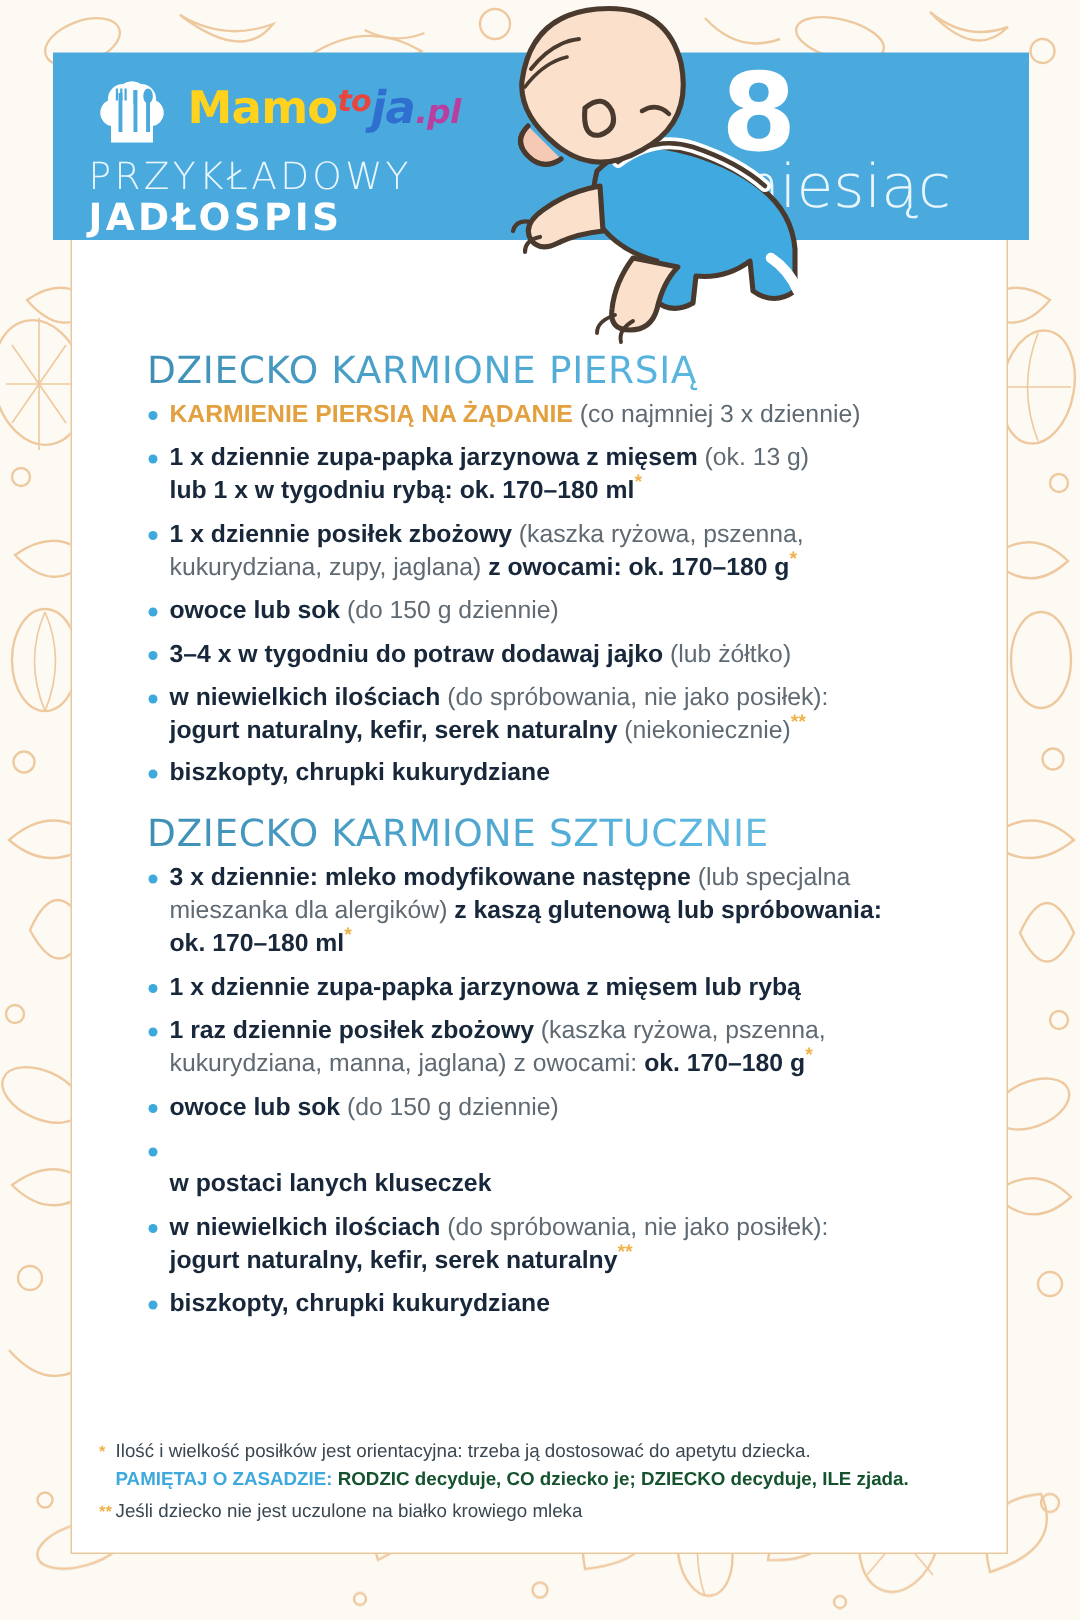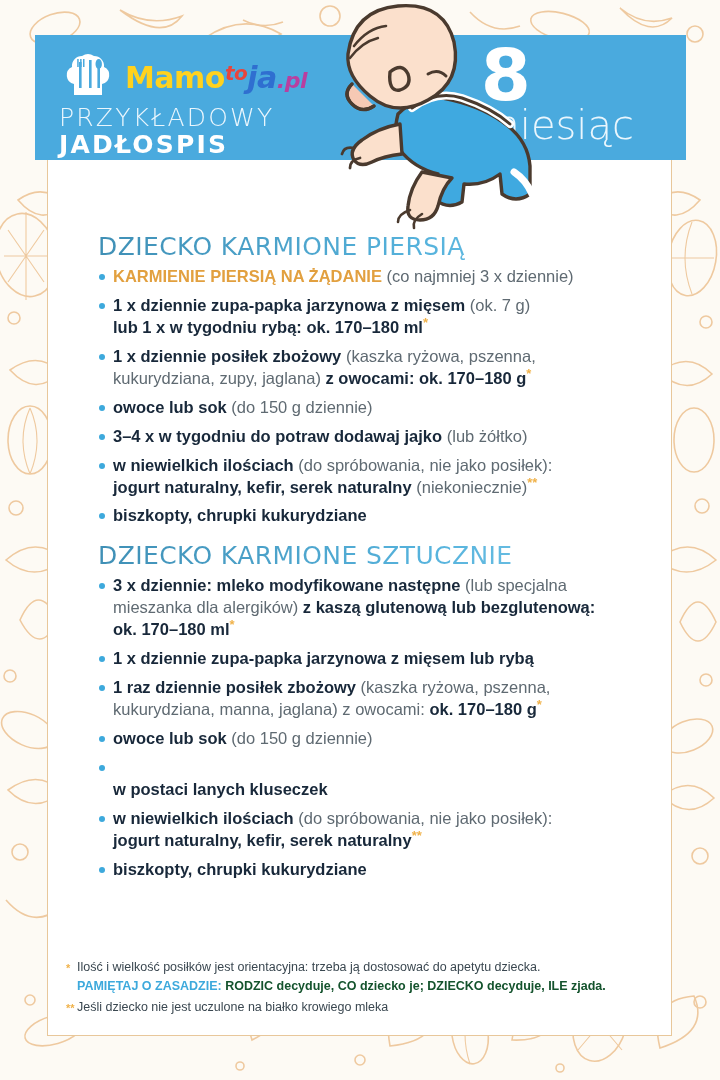--- a/index.html
+++ b/index.html
@@ -17,21 +17,21 @@
     position:absolute;left:47px;top:150px;width:625px;height:886px;
     background:#ffffff;border:1px solid #e8c79a;z-index:2;box-sizing:border-box;
   }
 
   
   #header{
     position:absolute;left:35px;top:35px;width:651px;height:125px;
     background:#4aaade;z-index:4;
   }
   #logo-block{position:absolute;left:24px;top:16px;width:260px;}
-  #hat-row{display:flex;align-items:center;gap:8px;}
+  #hat-row{display:flex;align-items:flex-start;gap:8px;}
   #chef-hat{width:58px;height:48px;flex:none;}
   #wordmark{
     font-size:30px;font-weight:bold;line-height:1;letter-spacing:-.5px;
     font-style:italic;margin-top:6px;white-space:nowrap;
     font-family:"DejaVu Sans", sans-serif;
   }
   #wordmark .w-mamo{color:#ffd21e;font-style:normal;}
   #wordmark .w-to{color:#e8453c;font-size:20px;vertical-align:8px;}
   #wordmark .w-ja{color:#2f6fd0;}
   #wordmark .w-pl{color:#b83fa0;font-size:22px;}
@@ -221,32 +221,32 @@
     <path d="M132 176 q-12 16 -14 34 q-2 14 12 14 q14 0 18 -14 q4 -18 14 -28 Z" fill="#fbe0cc"></path>
     <path d="M120 214 q-12 4 -12 12 M132 218 q-10 6 -8 14" fill="none" stroke-width="2.6"></path>
   </g>
 </svg>
 
 <div id="body-area">
     <div class="section">
       <div class="section-heading">DZIECKO KARMIONE PIERSIĄ</div>
       <ul class="bullets">
         <li><span class="hl">KARMIENIE PIERSIĄ NA ŻĄDANIE</span><span class="n"> (co najmniej 3 x dziennie)</span></li>
-        <li><span class="b">1 x dziennie zupa-papka jarzynowa z mięsem</span><span class="n"> (ok. 7 g)</span><br><span class="b">lub 1 x w tygodniu rybą: ok. 170–180 ml</span><sup class="star">*</sup></li>
+        <li><span class="b">1 x dziennie zupa-papka jarzynowa z mięsem</span><span class="n"> (ok. 13 g)</span><br><span class="b">lub 1 x w tygodniu rybą: ok. 170–180 ml</span><sup class="star">*</sup></li>
         <li><span class="b">1 x dziennie posiłek zbożowy</span><span class="n"> (kaszka ryżowa, pszenna,</span><br><span class="n">kukurydziana, zupy, jaglana) </span><span class="b">z owocami: ok. 170–180 g</span><sup class="star">*</sup></li>
         <li><span class="b">owoce lub sok</span><span class="n"> (do 150 g dziennie)</span></li>
         <li><span class="b">3–4 x w tygodniu do potraw dodawaj jajko</span><span class="n"> (lub żółtko)</span></li>
         <li><span class="b">w niewielkich ilościach</span><span class="n"> (do spróbowania, nie jako posiłek):</span><br><span class="b">jogurt naturalny, kefir, serek naturalny</span><span class="n"> (niekoniecznie)</span><sup class="star">**</sup></li>
         <li><span class="b">biszkopty, chrupki kukurydziane</span></li>
       </ul>
     </div>
     <div class="section">
       <div class="section-heading">DZIECKO KARMIONE SZTUCZNIE</div>
       <ul class="bullets">
-        <li><span class="b">3 x dziennie: mleko modyfikowane następne</span><span class="n"> (lub specjalna</span><br><span class="n">mieszanka dla alergików) </span><span class="b">z kaszą glutenową lub bezglutenową:</span><br><span class="b">ok. 170–180 ml</span><sup class="star">*</sup></li>
+        <li><span class="b">3 x dziennie: mleko modyfikowane następne</span><span class="n"> (lub specjalna</span><br><span class="n">mieszanka dla alergików) </span><span class="b">z kaszą glutenową lub spróbowania:</span><br><span class="b">ok. 170–180 ml</span><sup class="star">*</sup></li>
         <li><span class="b">1 x dziennie zupa-papka jarzynowa z mięsem lub rybą</span></li>
         <li><span class="b">1 raz dziennie posiłek zbożowy</span><span class="n"> (kaszka ryżowa, pszenna,</span><br><span class="n">kukurydziana, manna, jaglana) z owocami: </span><span class="b">ok. 170–180 g</span><sup class="star">*</sup></li>
         <li><span class="b">owoce lub sok</span><span class="n"> (do 150 g dziennie)</span></li>
         <li><br><span class="b">w postaci lanych kluseczek</span></li>
         <li><span class="b">w niewielkich ilościach</span><span class="n"> (do spróbowania, nie jako posiłek):</span><br><span class="b">jogurt naturalny, kefir, serek naturalny</span><sup class="star">**</sup></li>
         <li><span class="b">biszkopty, chrupki kukurydziane</span></li>
       </ul>
     </div>
   </div>
 

